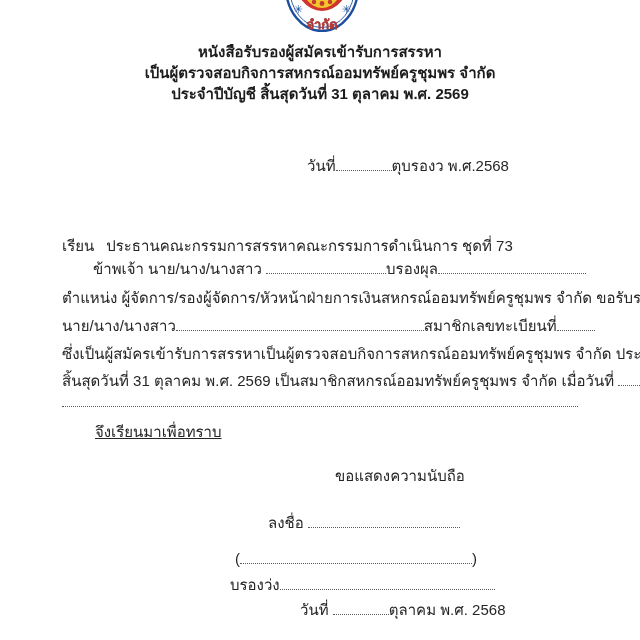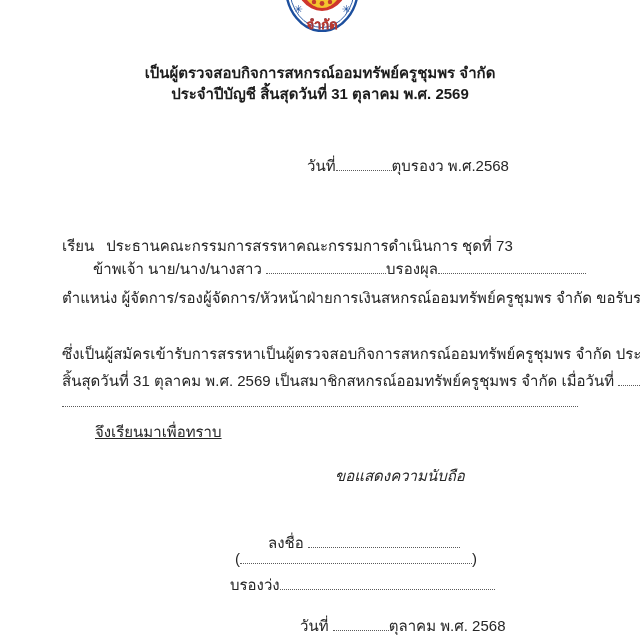--- a/index.html
+++ b/index.html
@@ -30,58 +30,62 @@
     <ellipse cx="38" cy="34" rx="28" ry="35" fill="#cf352c"></ellipse>
     <ellipse cx="38" cy="33" rx="23" ry="33" fill="#f4c52e"></ellipse>
     <circle cx="30" cy="60" r="2.2" fill="#c43a2e"></circle>
     <circle cx="38" cy="61.5" r="2.4" fill="#c43a2e"></circle>
     <circle cx="46" cy="60" r="2.2" fill="#c43a2e"></circle>
     <text x="14" y="71" font-size="11" text-anchor="middle" fill="#1d4f9e">✳</text>
     <text x="62" y="71" font-size="11" text-anchor="middle" fill="#1d4f9e">✳</text>
     <text x="38" y="87" font-size="13" font-weight="bold" text-anchor="middle" fill="#17479e" stroke="#c0392b" stroke-width="0.35">จำกัด</text>
   </svg>
 
+  <div class="line center bold" style="top:42px;">หนังสือรับรองผู้สมัครเข้ารับการสรรหา</div>
   <div class="line center bold" style="top:63px;">เป็นผู้ตรวจสอบกิจการสหกรณ์ออมทรัพย์ครูชุมพร จำกัด</div>
   <div class="line center bold" style="top:84px;">ประจำปีบัญชี สิ้นสุดวันที่ 31 ตุลาคม พ.ศ. 2569</div>
 
 
   <div class="line" style="left:307px;top:156px;">
     <span>วันที่</span><span class="blank" style="width:56px;"></span><span>ตุบรองว พ.ศ.2568</span>
   </div>
 
 
   <div class="line" style="left:62px;top:236px;">
     <span>เรียน</span><span class="gap"></span><span>ประธานคณะกรรมการสรรหาคณะกรรมการดำเนินการ ชุดที่ 73</span>
   </div>
 
   <div class="line" style="left:93px;top:259px;">
     <span>ข้าพเจ้า นาย/นาง/นางสาว</span>&nbsp;<span class="blank" style="width:120px;"></span><span>บรองผุล</span><span class="blank" style="width:148px;"></span>
   </div>
 
   <div class="line" style="left:62px;top:288px;">ตำแหน่ง ผู้จัดการ/รองผู้จัดการ/หัวหน้าฝ่ายการเงินสหกรณ์ออมทรัพย์ครูชุมพร จำกัด ขอรับรองว่า</div>
 
+  <div class="line" style="left:62px;top:316px;">
+    <span>นาย/นาง/นางสาว</span><span class="blank" style="width:248px;"></span><span>สมาชิกเลขทะเบียนที่</span><span class="blank" style="width:38px;"></span>
+  </div>
 
   <div class="line" style="left:62px;top:344px;">ซึ่งเป็นผู้สมัครเข้ารับการสรรหาเป็นผู้ตรวจสอบกิจการสหกรณ์ออมทรัพย์ครูชุมพร จำกัด ประจำปีบัญชี</div>
   <div class="line" style="left:62px;top:371px;">
     <span>สิ้นสุดวันที่ 31 ตุลาคม พ.ศ. 2569 เป็นสมาชิกสหกรณ์ออมทรัพย์ครูชุมพร จำกัด เมื่อวันที่</span>&nbsp;<span class="blank" style="width:118px;"></span>
   </div>
   <div class="line" style="left:62px;top:392px;">
     <span class="blank" style="width:516px;"></span>
   </div>
 
   <div class="line" style="left:95px;top:422px;text-decoration:underline;">จึงเรียนมาเพื่อทราบ</div>
 
-  <div class="line" style="left:335px;top:466px;font-style:italic;">ขอแสดงความนับถือ</div>
+  <div class="line" style="left:335px;top:466px;">ขอแสดงความนับถือ</div>
 
-  <div class="line" style="left:268px;top:533px;">
+  <div class="line" style="left:268px;top:513px;">
     <span>ลงชื่อ</span>&nbsp;<span class="blank" style="width:152px;"></span>
   </div>
   <div class="line" style="left:235px;top:549px;">
     <span>(</span><span class="blank" style="width:232px;"></span><span>)</span>
   </div>
   <div class="line" style="left:230px;top:575px;">
     <span>บรองว่ง</span><span class="blank" style="width:215px;"></span>
   </div>
-  <div class="line" style="left:300px;top:600px;margin-top:16px;">
+  <div class="line" style="left:300px;top:600px;">
     <span>วันที่</span>&nbsp;<span class="blank" style="width:56px;"></span><span>ตุลาคม พ.ศ. 2568</span>
   </div>
 
 </div>
 
 </body></html>

